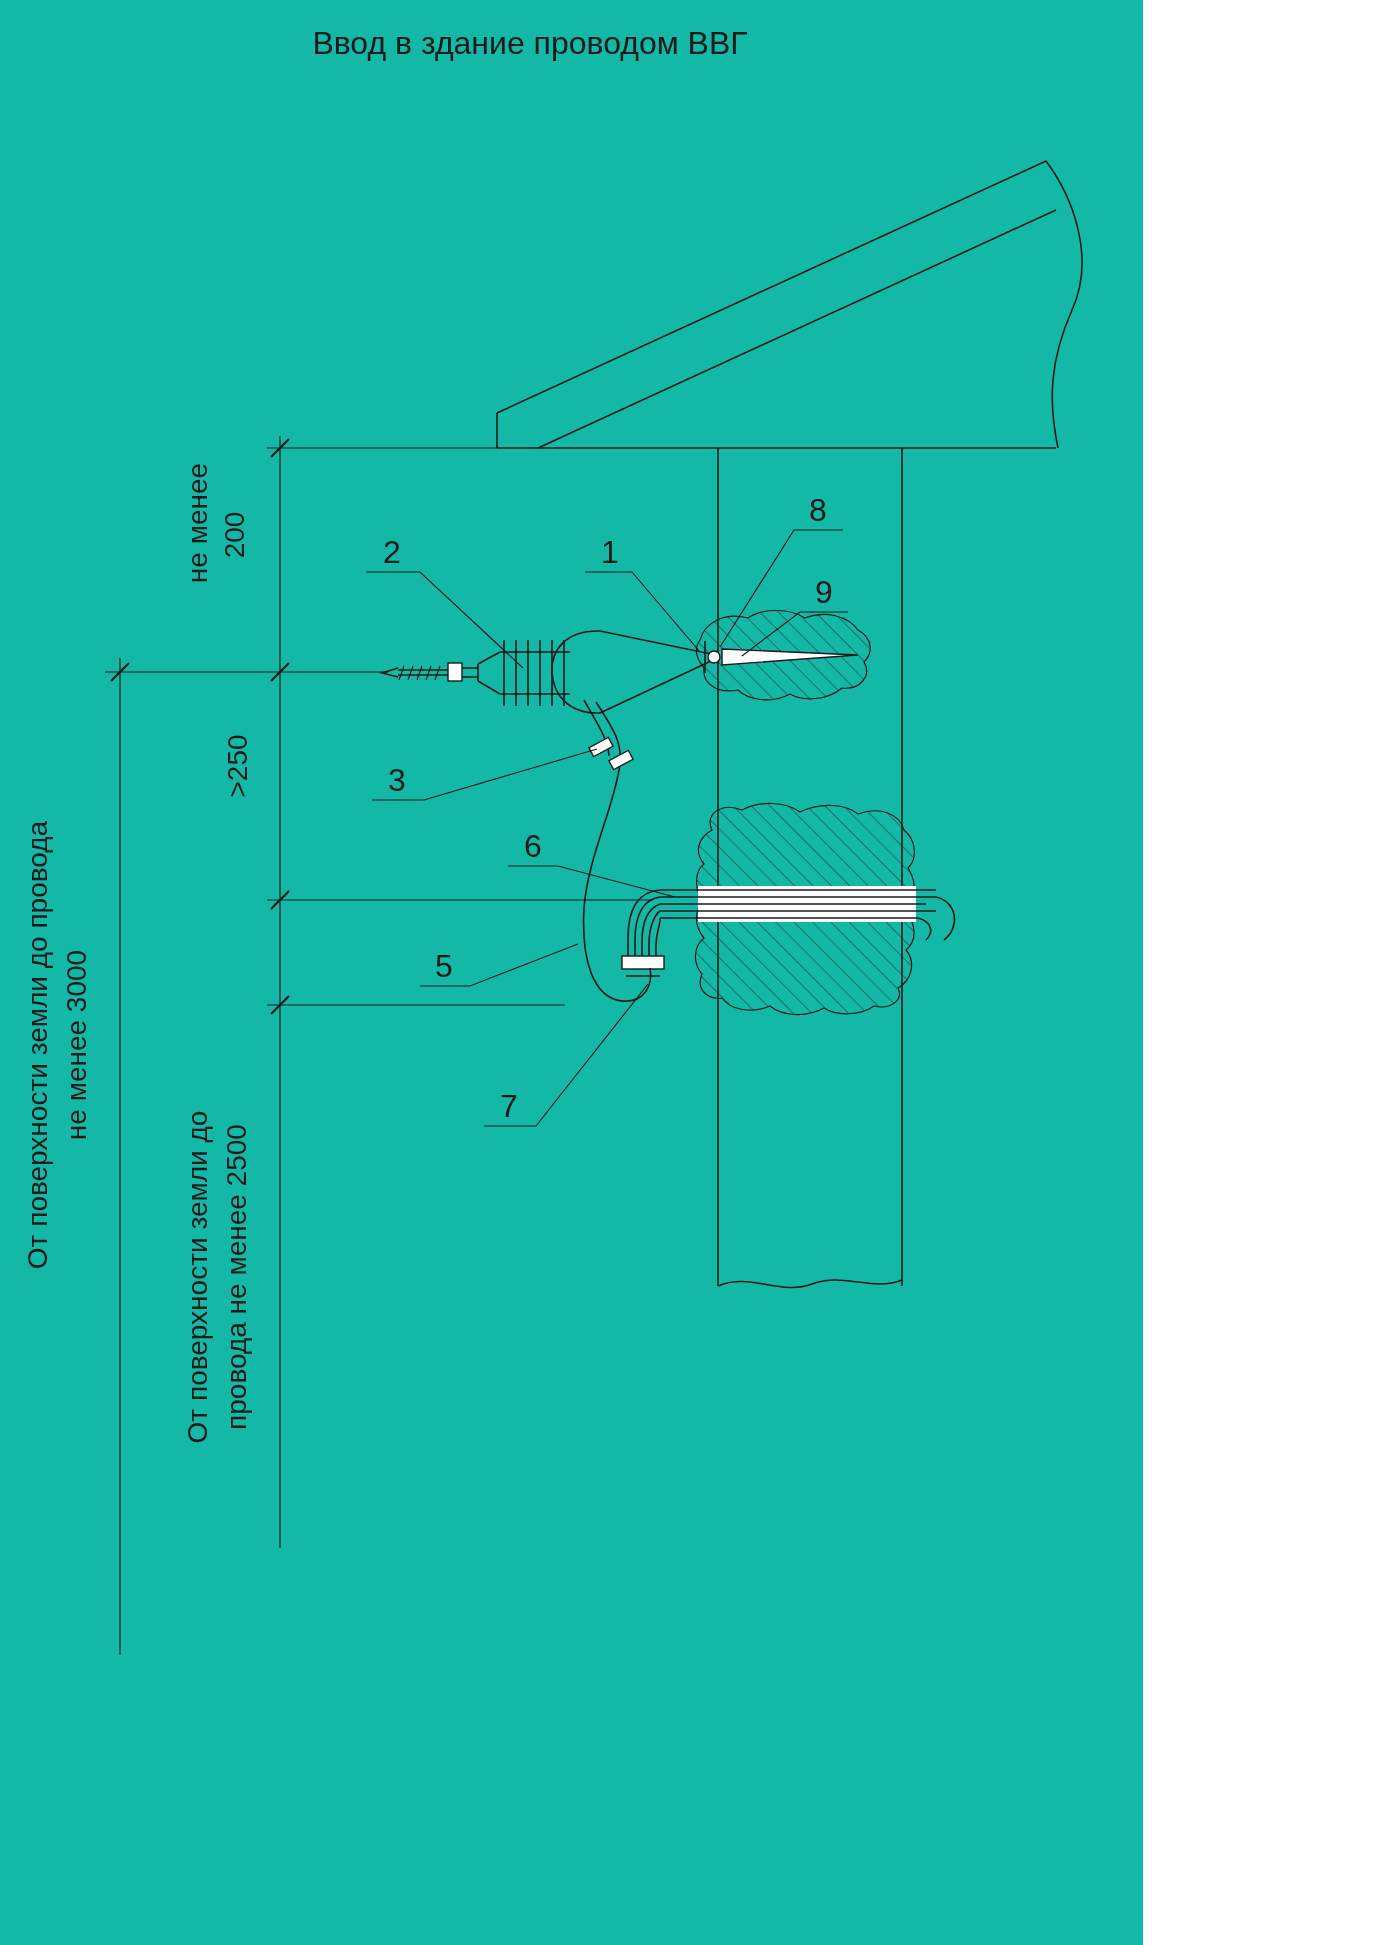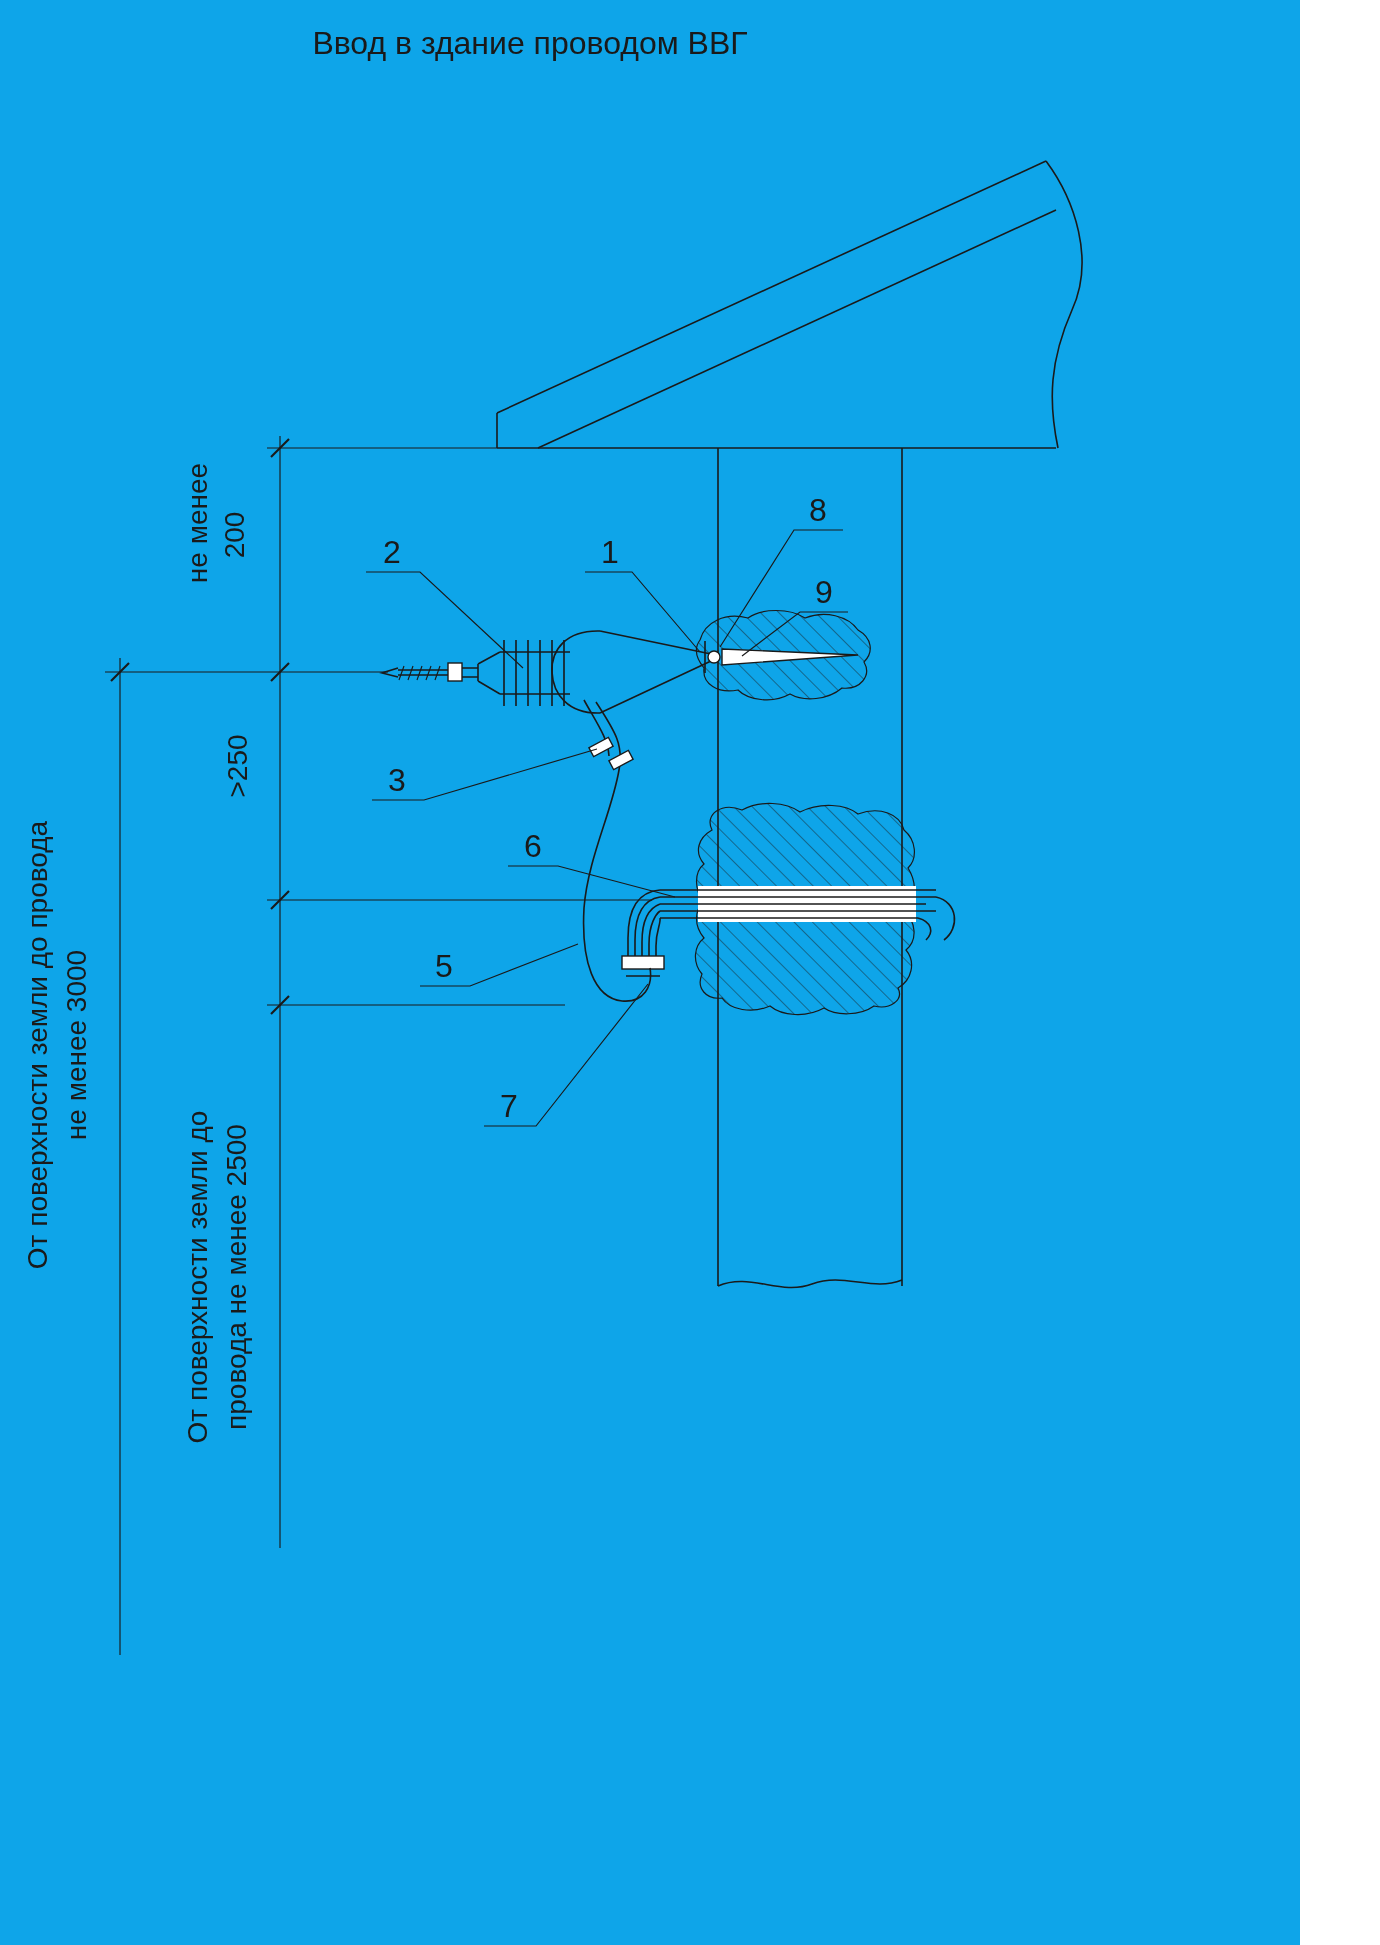--- a/index.html
+++ b/index.html
@@ -1,16 +1,16 @@
 <!DOCTYPE html>
 <html><head>
 <meta charset="utf-8">
 <style>
   html,body{margin:0;padding:0;background:#ffffff;}
-  .canvas{position:relative;width:1300px;height:1945px;background:#0ea5e9;overflow:hidden;}
+  .canvas{position:relative;width:1143px;height:1945px;background:#14b8a6;overflow:hidden;}
   svg{display:block;}
   svg text{font-family:"Liberation Sans","DejaVu Sans",sans-serif;fill:#1a1a1a;}
   .t-title{font-size:32px;}
   .t-dim{font-size:28px;}
   .t-call{font-size:32px;}
   .ln{stroke:#1a1a1a;stroke-width:1.6;fill:none;}
   .ln-thin{stroke:#1a1a1a;stroke-width:1.15;fill:none;}
   .ln-tick{stroke:#1a1a1a;stroke-width:2.2;fill:none;}
   .white{fill:#ffffff;stroke:none;}
   .white-ln{fill:#ffffff;stroke:#1a1a1a;stroke-width:1.4;}

